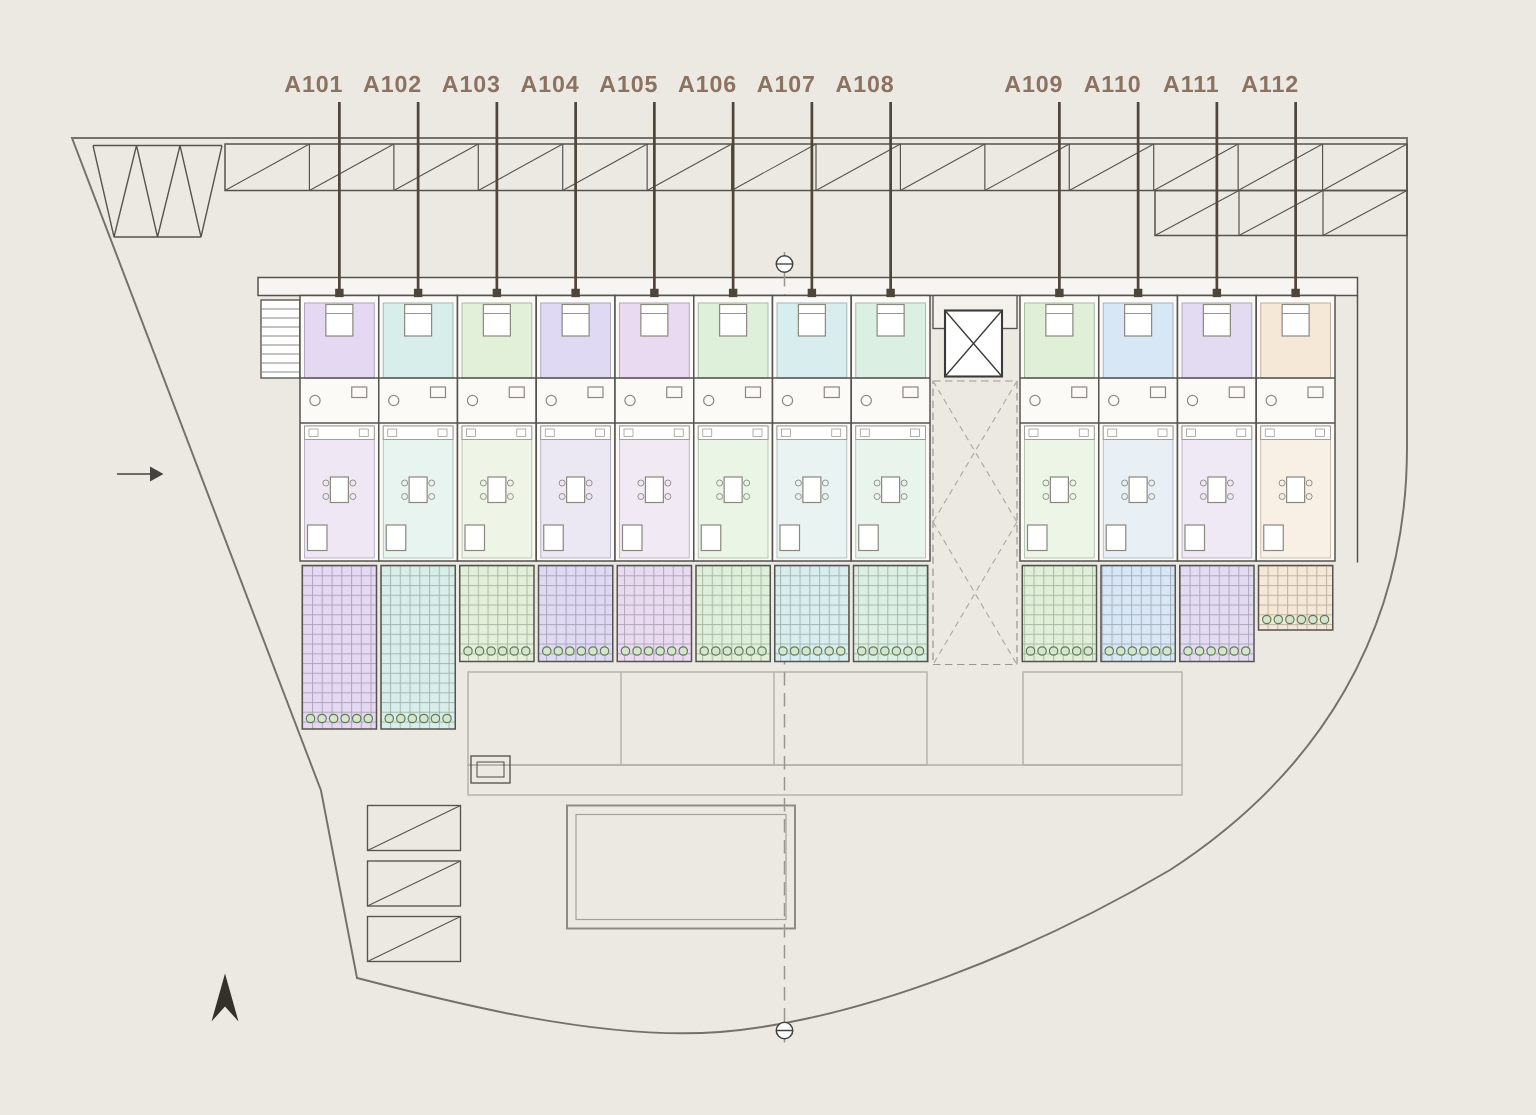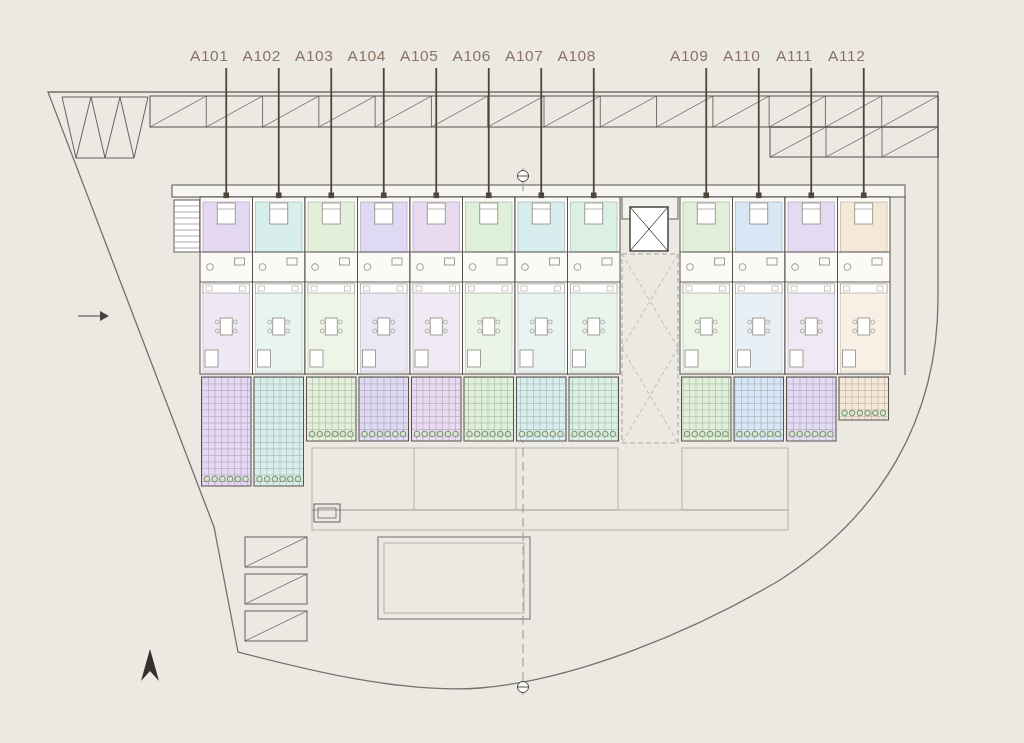--- a/index.html
+++ b/index.html
@@ -1,17 +1,17 @@
 <!DOCTYPE html>
 <html><head>
 <meta charset="utf-8">
 <style>
   html,body{margin:0;padding:0;background:#ece9e3;}
   body{font-family:"Liberation Sans",sans-serif;}
-  .stage{position:relative;width:1024px;height:743px;overflow:hidden;}
+  .stage{position:relative;width:1024px;height:743px;overflow:hidden;font-weight:bold;}
   svg{display:block;}
   text.unit-label{font-family:"Liberation Sans",sans-serif;font-size:15.5px;letter-spacing:.6px;}
 </style>
 </head>
 <body>
 
 <div class="stage" id="stage" style="background: rgb(236, 233, 227);">
   <svg id="plan-svg" width="1024" height="743" viewBox="0 0 1024 743">
     <defs id="defs">
         <pattern id="hg0" width="6.5" height="6.5" patternUnits="userSpaceOnUse">

